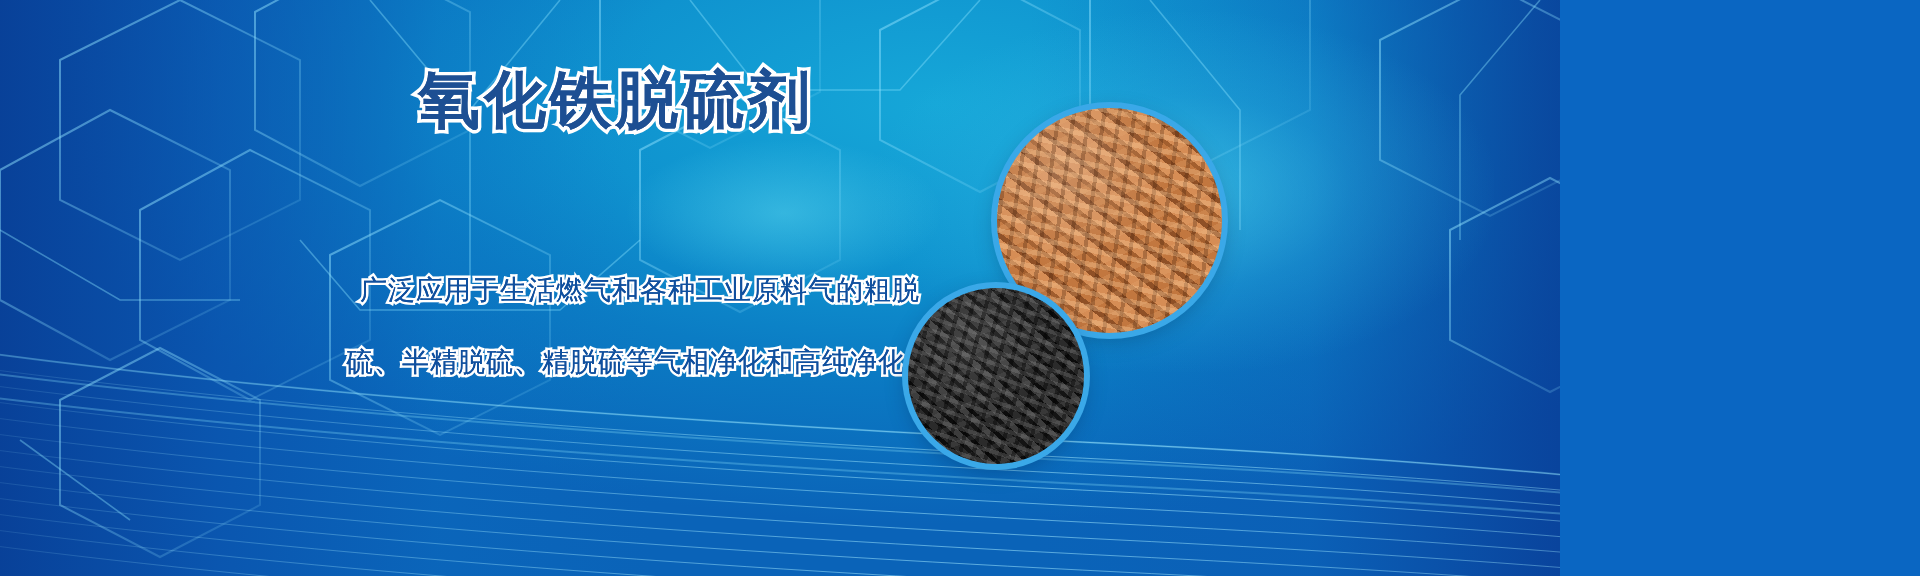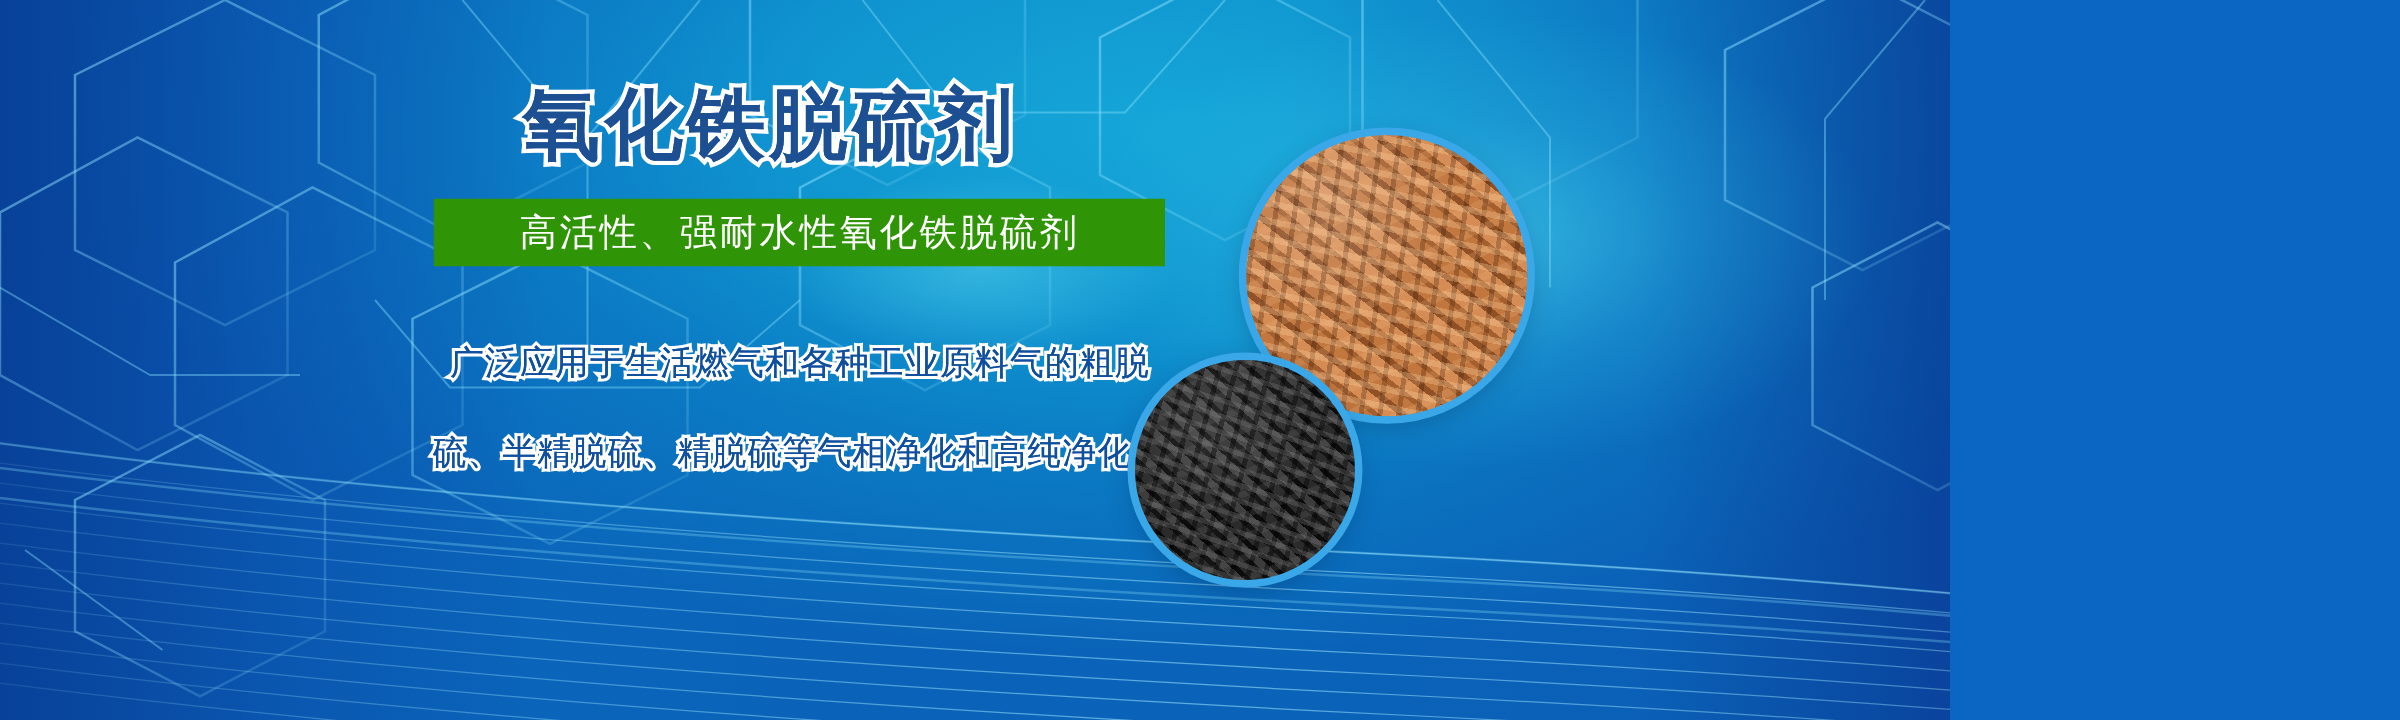--- a/index.html
+++ b/index.html
@@ -263,23 +263,20 @@
         <path d="M1880,502 L1880,576"></path>
       </g>
     </g>
   </svg>
 
   <div class="content">
 
     <div class="title">氧化铁脱硫剂</div>
     <div class="title-top">氧化铁脱硫剂</div>
 
-    <div class="green-bar">
-      <span>高活性、强耐水性氧化铁脱硫剂</span>
-    </div>
 
     <div class="desc">
       <span class="desc-line">广泛应用于生活燃气和各种工业原料气的粗脱</span>
       <span class="desc-line">硫、半精脱硫、精脱硫等气相净化和高纯净化。</span>
     </div>
     <div class="desc-fg">
       <span class="desc-line">广泛应用于生活燃气和各种工业原料气的粗脱</span>
       <span class="desc-line">硫、半精脱硫、精脱硫等气相净化和高纯净化。</span>
     </div>
   </div>

